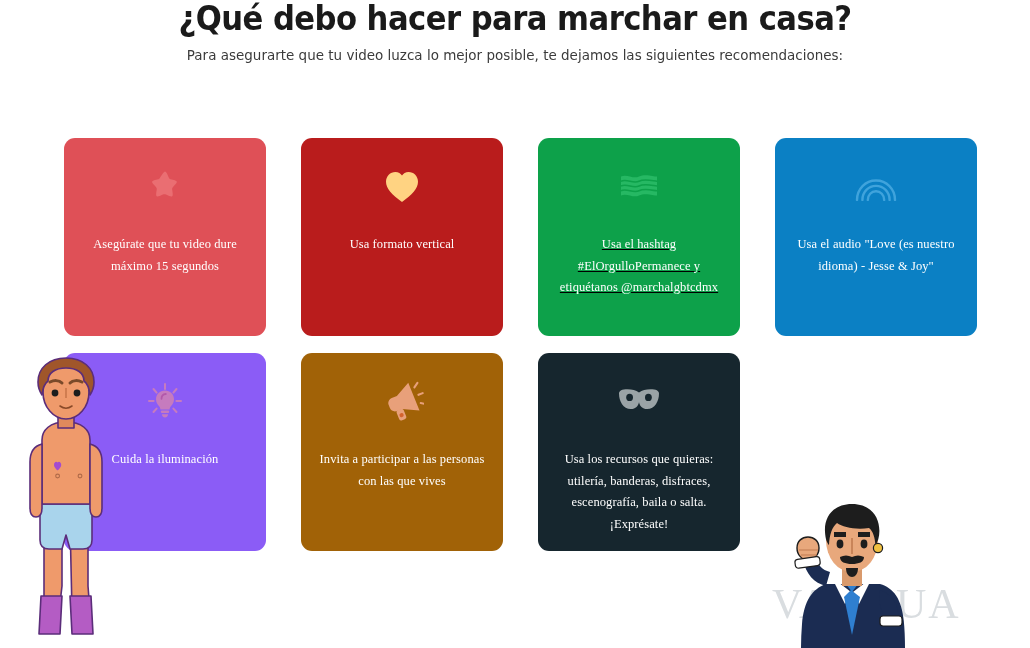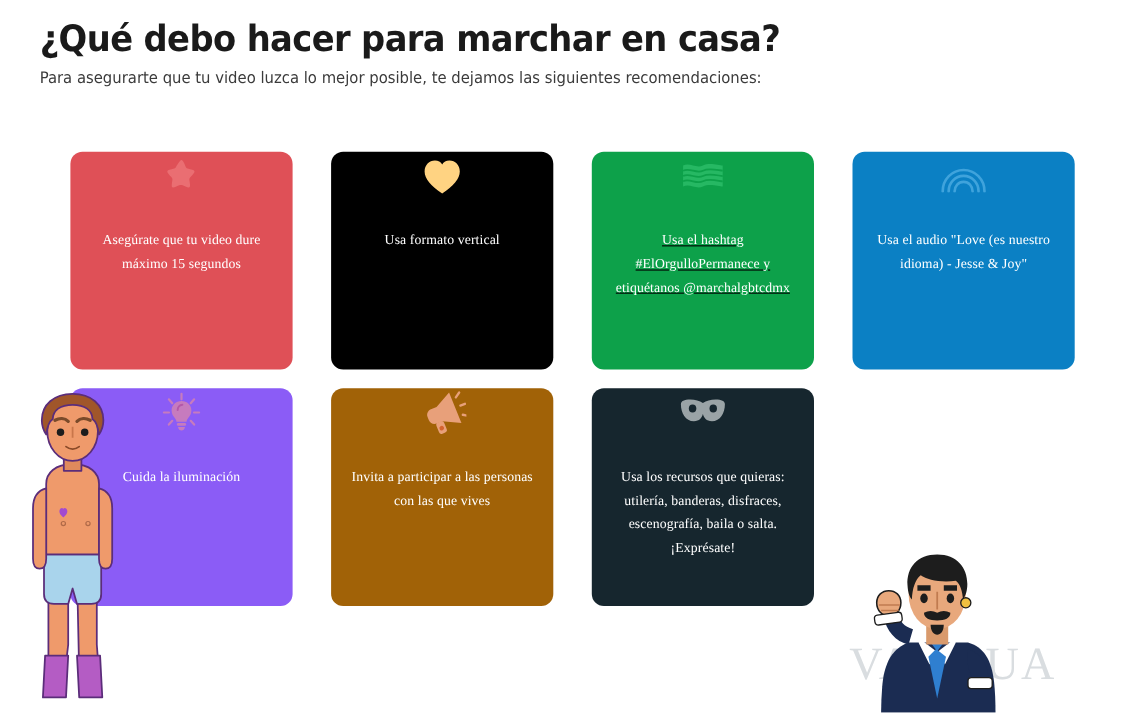--- a/index.html
+++ b/index.html
@@ -20,21 +20,21 @@
     height: 648px;
     overflow: hidden;
   }
 
   
   .header {
     position: absolute;
     top: 0;
     left: 0;
     width: 1030px;
-    padding-top: 16px;
+    text-align: center;
   }
   .page-title {
     font-family: "DejaVu Sans", sans-serif;
     font-size: 33px;
     font-weight: bold;
     color: #1a1a1a;
     letter-spacing: -0.6px;
     line-height: 1.15;
     margin: 0;
     transform: scaleX(0.93);
@@ -75,20 +75,21 @@
     row-gap: 17px;
     z-index: 3;
   }
   .card {
     border-radius: 11px;
     position: relative;
     display: flex;
     flex-direction: column;
     align-items: center;
     box-sizing: border-box;
+    padding-top: 26px;
   }
   .card-icon {
     width: 52px;
     height: 46px;
     display: flex;
     align-items: center;
     justify-content: center;
     flex: 0 0 auto;
   }
   .card-icon svg { display: block; }
@@ -129,21 +130,21 @@
     <div class="card" style="background: rgb(223, 80, 87);">
       <div class="card-icon">
         <svg width="38" height="38" viewBox="0 0 38 38">
           <path d="M19 3.5c1.2 0 2.2 2.2 3.5 5.4 .5 1.3 1 2 2.1 2.3 3.3 .9 5.8 1.2 6.2 2.4 .4 1.2-1.4 2.8-3.6 5.2-.9 1-1.2 1.7-1 3 .5 3.3 1 5.8 0 6.5-1 .8-3.2-.5-6.2-1.8-1.2-.5-2-.5-3.1 0-3 1.3-5.2 2.6-6.2 1.8-1-.7-.5-3.2 0-6.5 .2-1.3-.1-2-1-3-2.2-2.4-4-4-3.6-5.2 .4-1.2 2.9-1.5 6.2-2.4 1.1-.3 1.6-1 2.1-2.3C16.8 5.7 17.8 3.5 19 3.5z" fill="#ea6e72"></path>
         </svg>
       </div>
       <div class="card-text">Asegúrate que tu video dure máximo 15 segundos</div>
     </div>
 
 
-    <div class="card" style="background: #000000; align-items: center;">
+    <div class="card" style="background: #b91c1c; align-items: center;">
       <div class="card-icon">
         <svg width="36" height="34" viewBox="0 0 36 34">
           <path d="M18 32C8 25 2 18.6 2 11.8 2 6.2 6.2 2 11.4 2c3 0 5.4 1.5 6.6 3.6C19.2 3.5 21.6 2 24.6 2 29.8 2 34 6.2 34 11.8 34 18.6 28 25 18 32z" fill="#ffd382"></path>
         </svg>
       </div>
       <div class="card-text">Usa formato vertical</div>
     </div>
 
     <div class="card" style="background: rgb(13, 161, 74); text-decoration: underline;">
       <div class="card-icon">

